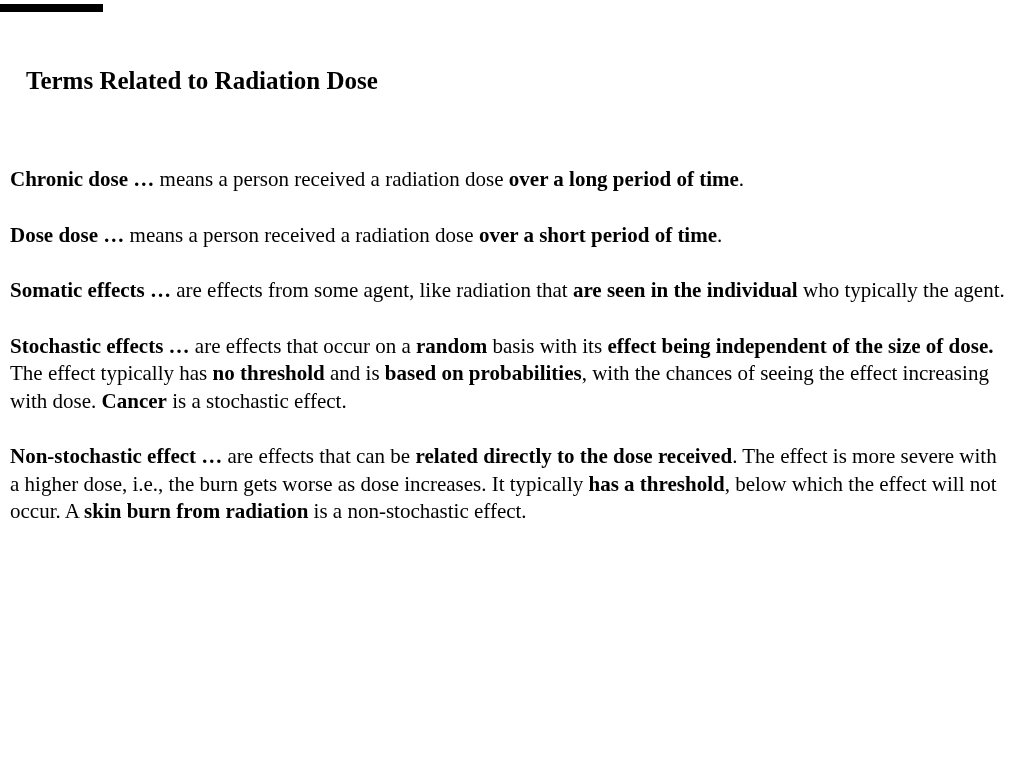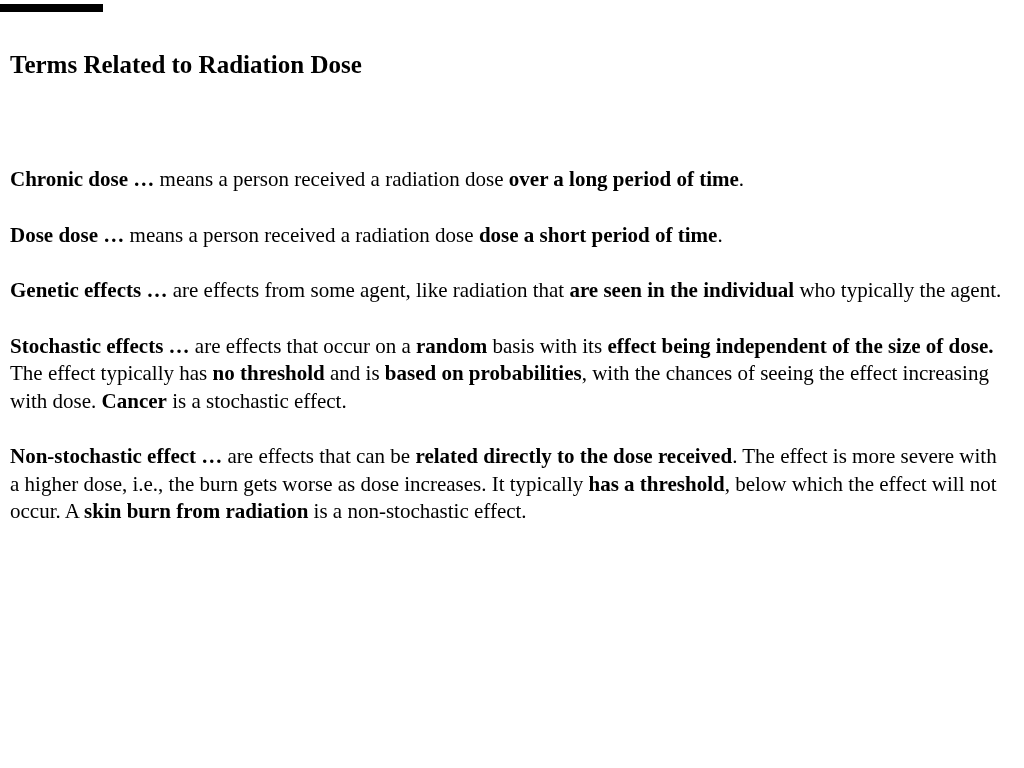--- a/index.html
+++ b/index.html
@@ -20,21 +20,21 @@
     left: 0;
     top: 4px;
     width: 103px;
     height: 8px;
     background: #000000;
   }
   .title {
     position: absolute;
     left: 10px;
     top: 51px;
-    margin: 0;
+    margin: 16px;
     font-size: 25px;
     font-weight: bold;
     white-space: nowrap;
   }
   .content {
     position: absolute;
     left: 10px;
     top: 166px;
     width: 1000px;
     font-size: 21px;
@@ -53,17 +53,17 @@
 </style>
 </head>
 <body>
 
 <div class="topbar"></div>
 
 <h1 class="title">Terms Related to Radiation Dose</h1>
 
 <div class="content" id="paragraphs">
     <p class="def"><b>Chronic dose … </b><span>means a person received a radiation dose </span><b>over a long period of time</b><span>.</span></p>
-    <p class="def"><b>Dose dose … </b><span>means a person received a radiation dose </span><b>dose a short period of time</b><span>.</span></p>
-    <p class="def"><b>Genetic effects … </b><span>are effects from some agent, like radiation that </span><b>are seen in the individual</b><span> who typically the agent.</span></p>
+    <p class="def"><b>Dose dose … </b><span>means a person received a radiation dose </span><b>over a short period of time</b><span>.</span></p>
+    <p class="def"><b>Somatic effects … </b><span>are effects from some agent, like radiation that </span><b>are seen in the individual</b><span> who typically the agent.</span></p>
     <p class="def"><b>Stochastic effects … </b><span>are effects that occur on a </span><b>random</b><span> basis with its </span><b>effect being independent of the size of dose.</b><span> The effect typically has </span><b>no threshold</b><span> and is </span><b>based on probabilities</b><span>, with the chances of seeing the effect increasing with dose. </span><b>Cancer</b><span> is a stochastic effect.</span></p>
     <p class="def"><b>Non-stochastic effect … </b><span>are effects that can be </span><b>related directly to the dose received</b><span>. The effect is more severe with a higher dose, i.e., the burn gets worse as dose increases. It typically </span><b>has a threshold</b><span>, below which the effect will not occur. A </span><b>skin burn from radiation</b><span> is a non-stochastic effect.</span></p>
   </div>
 
 </body></html>

